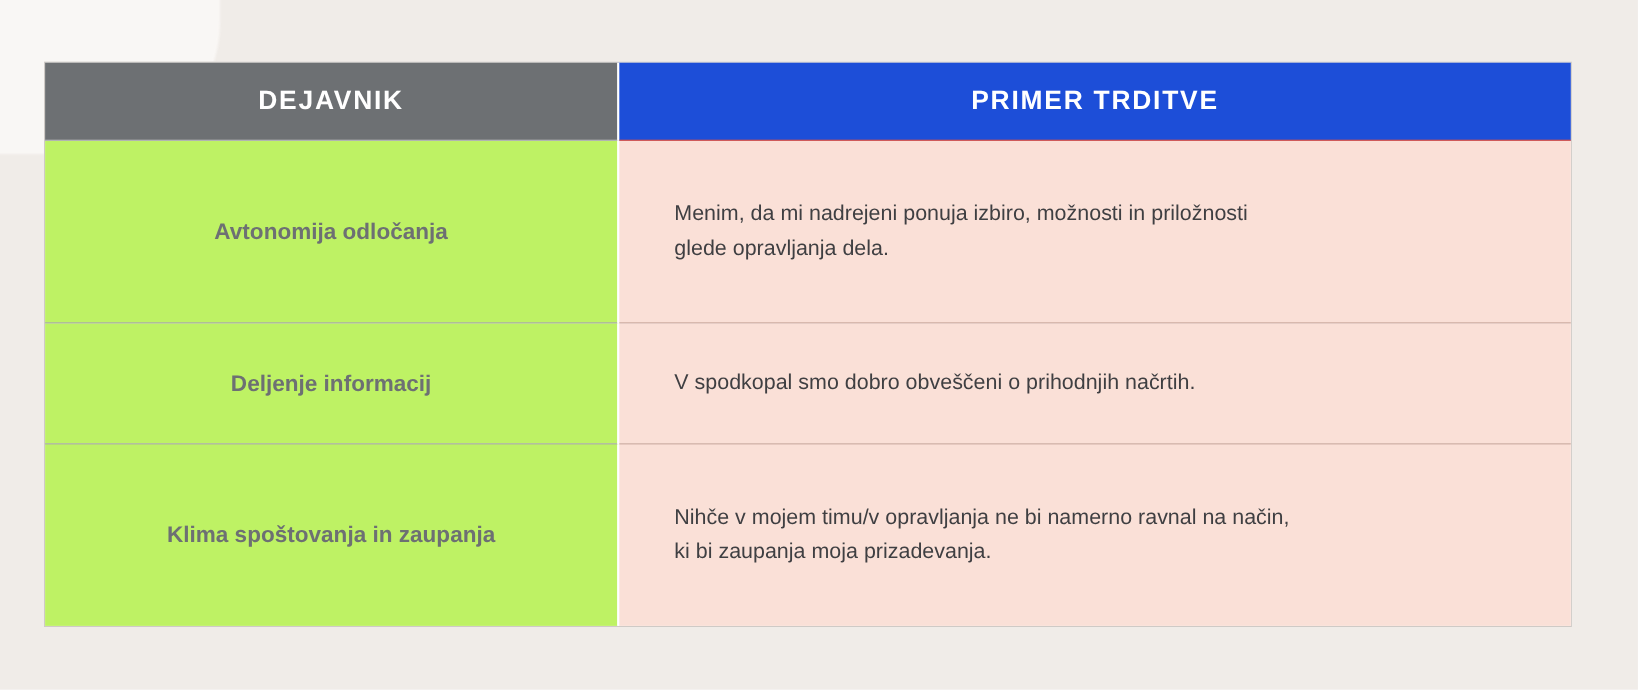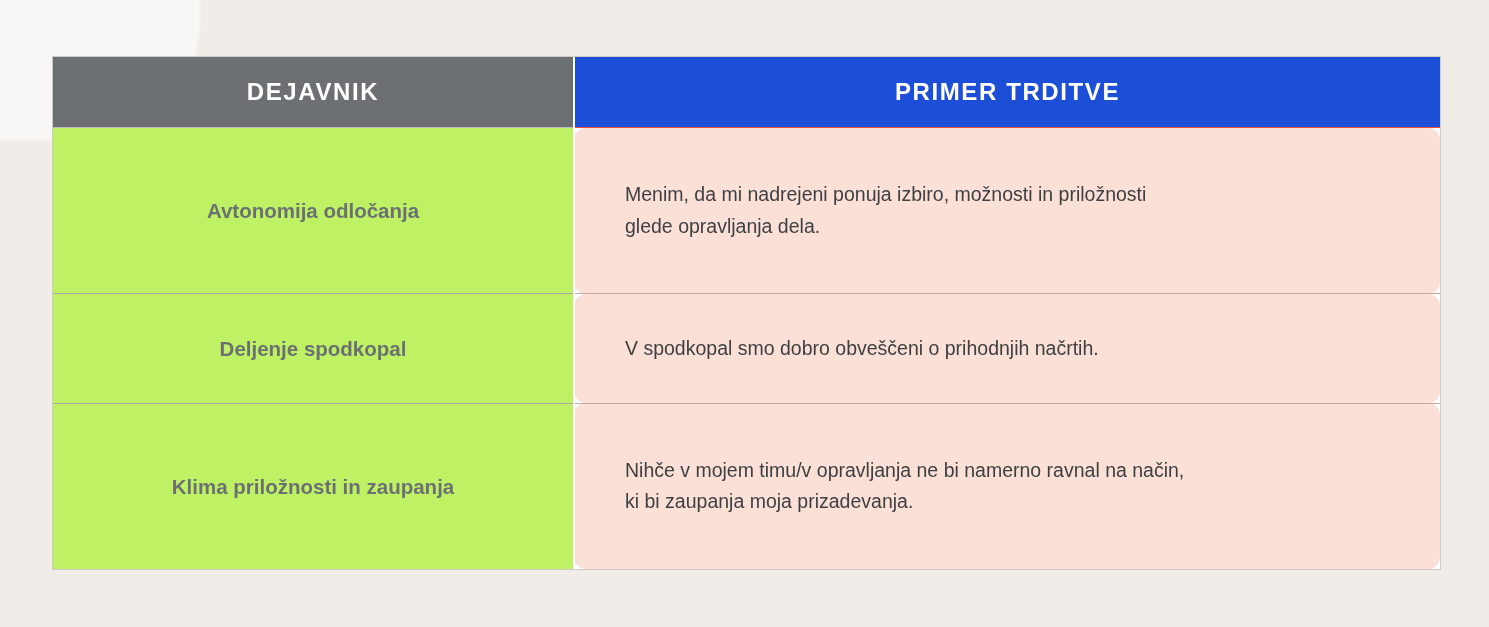--- a/index.html
+++ b/index.html
@@ -22,21 +22,21 @@
     width: 260px;
     height: 200px;
     background: #fbf9f7;
     border-radius: 0 0 120px 0;
     filter: blur(1px);
     opacity: 0.9;
     pointer-events: none;
   }
   .table-wrap {
     position: absolute;
-    left: 52px;
+    left: 40px;
     top: 56px;
     width: 1389px;
     height: 514px;
     box-sizing: border-box;
     background: #ffffff;
     border: 1px solid #cfcac6;
   }
   table.factor-table {
     width: 100%;
     height: 100%;
@@ -80,21 +80,20 @@
   td.cell-claim {
     background: #fae0d7;
     color: #3f3f42;
     font-size: 19.5px;
     font-weight: normal;
     text-align: left;
     vertical-align: middle;
     padding: 14px 26px 14px 50px;
     border-top: 1px solid #c9a99d;
     line-height: 1.62;
-    border-radius: 12px;
   }
   tr.row-first td.cell-factor { border-top: 1px solid #b9b9be; }
   tr.row-first td.cell-claim  { border-top: 1px solid #e8503a; }
 
   td.cell-claim .claim-line { display: block; }
 </style>
 </head>
 <body>
 
 <div class="page-overlay"></div>
@@ -113,27 +112,27 @@
     </thead>
     <tbody>
       <tr class="row-first">
         <td class="cell-factor">Avtonomija odločanja</td>
         <td class="cell-claim">
           <span class="claim-line">Menim, da mi nadrejeni ponuja izbiro, možnosti in priložnosti</span>
           <span class="claim-line">glede opravljanja dela.</span>
         </td>
       </tr>
       <tr>
-        <td class="cell-factor">Deljenje spodkopal</td>
+        <td class="cell-factor">Deljenje informacij</td>
         <td class="cell-claim">
           <span class="claim-line">V spodkopal smo dobro obveščeni o prihodnjih načrtih.</span>
         </td>
       </tr>
       <tr>
-        <td class="cell-factor">Klima priložnosti in zaupanja</td>
+        <td class="cell-factor">Klima spoštovanja in zaupanja</td>
         <td class="cell-claim">
           <span class="claim-line">Nihče v mojem timu/v opravljanja ne bi namerno ravnal na način,</span>
           <span class="claim-line">ki bi zaupanja moja prizadevanja.</span>
         </td>
       </tr>
     </tbody>
   </table>
 </div>
 
 </body></html>

